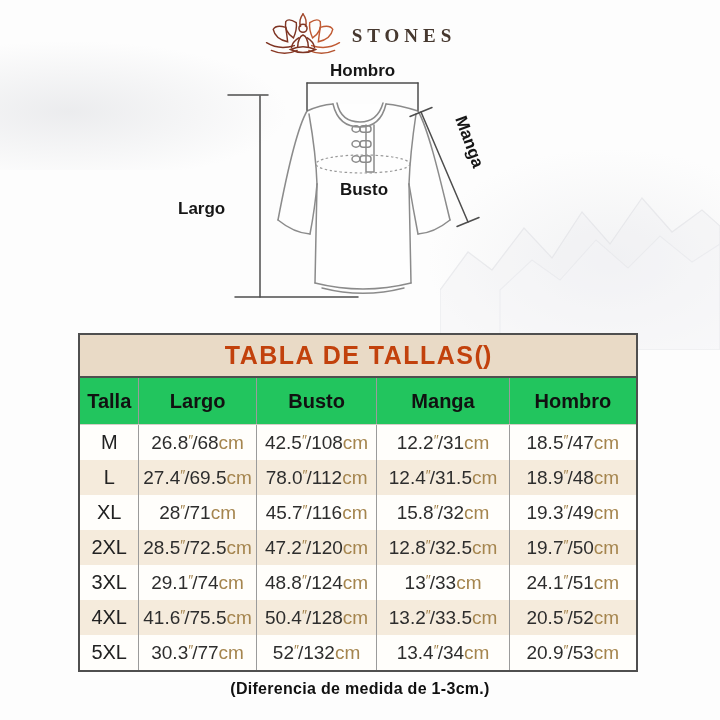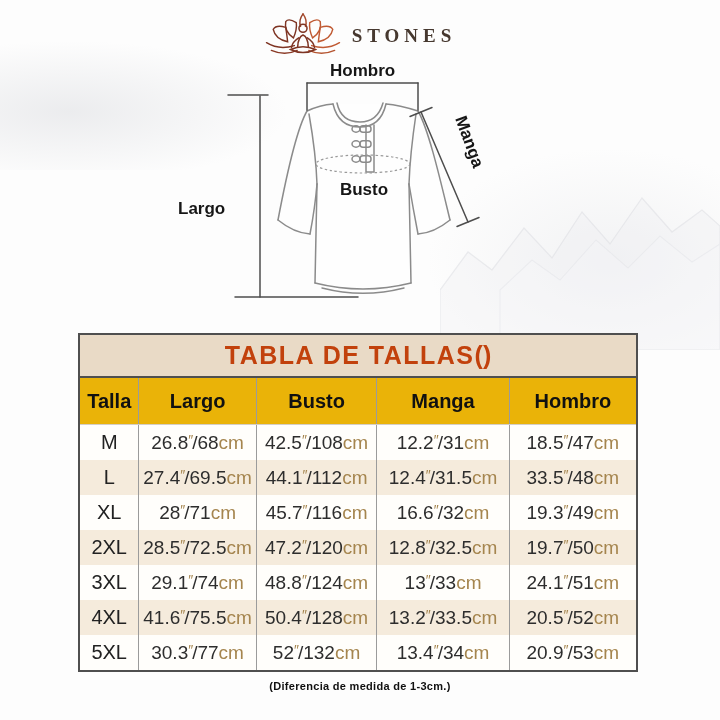--- a/index.html
+++ b/index.html
@@ -37,31 +37,31 @@
                display:flex;align-items:center;justify-content:center;
                color:#c2410c;font-weight:bold;white-space:nowrap;}
   .title-main{font-size:25px;letter-spacing:1.5px;}
   .title-paren{font-size:25px;}
   .title-unit{font-size:19px;letter-spacing:1px;}
   table{border-collapse:collapse;width:100%;table-layout:fixed;}
   col.c0{width:10.6%;} col.c1{width:21.1%;} col.c2{width:21.7%;}
   col.c3{width:23.8%;} col.c4{width:22.8%;}
   th,td{border-left:1px solid #9b9b9b;text-align:center;padding:0;}
   th:first-child,td:first-child{border-left:none;}
-  thead th{height:46px;background:#eab308;font-size:20px;font-weight:bold;
+  thead th{height:46px;background:#22c55e;font-size:20px;font-weight:bold;
            color:#111;border-bottom:1px solid #d4cec5;}
   tbody td{height:35px;font-size:19px;color:#2d2d2d;background:#fffefb;}
   tbody tr.alt td{background:#f5ebdc;}
   td.size-cell{font-size:20px;color:#222;}
   .unit{color:#a5854e;}
   .unit.inch{font-size:14px;vertical-align:4px;letter-spacing:-1px;}
 
   
   .footer-note{position:absolute;left:0;top:680px;width:720px;text-align:center;
-               font-size:11px;font-weight:bold;color:#101010;letter-spacing:.3px;}
+               font-size:16px;font-weight:bold;color:#101010;letter-spacing:.3px;}
 </style>
 </head>
 <body>
 
 <div class="canvas">
 
   <div class="wash wash1"></div>
   <div class="wash wash2"></div>
   <svg class="mountains" viewBox="0 0 280 210">
     <path d="M0,150 L28,112 L52,130 L84,88 L112,118 L142,72 L170,104 L202,58 L232,92 L262,70 L280,86 L280,210 L0,210 Z" fill="rgba(236,237,241,0.55)" stroke="#dcdde2" stroke-width="1.3"></path>
@@ -175,29 +175,29 @@
           <tr>
             <td class="size-cell">M</td>
             <td><span class="num">26.8</span><span class="unit inch">″</span><span class="num">/68</span><span class="unit">cm</span></td>
             <td><span class="num">42.5</span><span class="unit inch">″</span><span class="num">/108</span><span class="unit">cm</span></td>
             <td><span class="num">12.2</span><span class="unit inch">″</span><span class="num">/31</span><span class="unit">cm</span></td>
             <td><span class="num">18.5</span><span class="unit inch">″</span><span class="num">/47</span><span class="unit">cm</span></td>
           </tr>
           <tr class="alt">
             <td class="size-cell">L</td>
             <td><span class="num">27.4</span><span class="unit inch">″</span><span class="num">/69.5</span><span class="unit">cm</span></td>
-            <td><span class="num">44.1</span><span class="unit inch">″</span><span class="num">/112</span><span class="unit">cm</span></td>
+            <td><span class="num">78.0</span><span class="unit inch">″</span><span class="num">/112</span><span class="unit">cm</span></td>
             <td><span class="num">12.4</span><span class="unit inch">″</span><span class="num">/31.5</span><span class="unit">cm</span></td>
-            <td><span class="num">33.5</span><span class="unit inch">″</span><span class="num">/48</span><span class="unit">cm</span></td>
+            <td><span class="num">18.9</span><span class="unit inch">″</span><span class="num">/48</span><span class="unit">cm</span></td>
           </tr>
           <tr>
             <td class="size-cell">XL</td>
             <td><span class="num">28</span><span class="unit inch">″</span><span class="num">/71</span><span class="unit">cm</span></td>
             <td><span class="num">45.7</span><span class="unit inch">″</span><span class="num">/116</span><span class="unit">cm</span></td>
-            <td><span class="num">16.6</span><span class="unit inch">″</span><span class="num">/32</span><span class="unit">cm</span></td>
+            <td><span class="num">15.8</span><span class="unit inch">″</span><span class="num">/32</span><span class="unit">cm</span></td>
             <td><span class="num">19.3</span><span class="unit inch">″</span><span class="num">/49</span><span class="unit">cm</span></td>
           </tr>
           <tr class="alt">
             <td class="size-cell">2XL</td>
             <td><span class="num">28.5</span><span class="unit inch">″</span><span class="num">/72.5</span><span class="unit">cm</span></td>
             <td><span class="num">47.2</span><span class="unit inch">″</span><span class="num">/120</span><span class="unit">cm</span></td>
             <td><span class="num">12.8</span><span class="unit inch">″</span><span class="num">/32.5</span><span class="unit">cm</span></td>
             <td><span class="num">19.7</span><span class="unit inch">″</span><span class="num">/50</span><span class="unit">cm</span></td>
           </tr>
           <tr>

